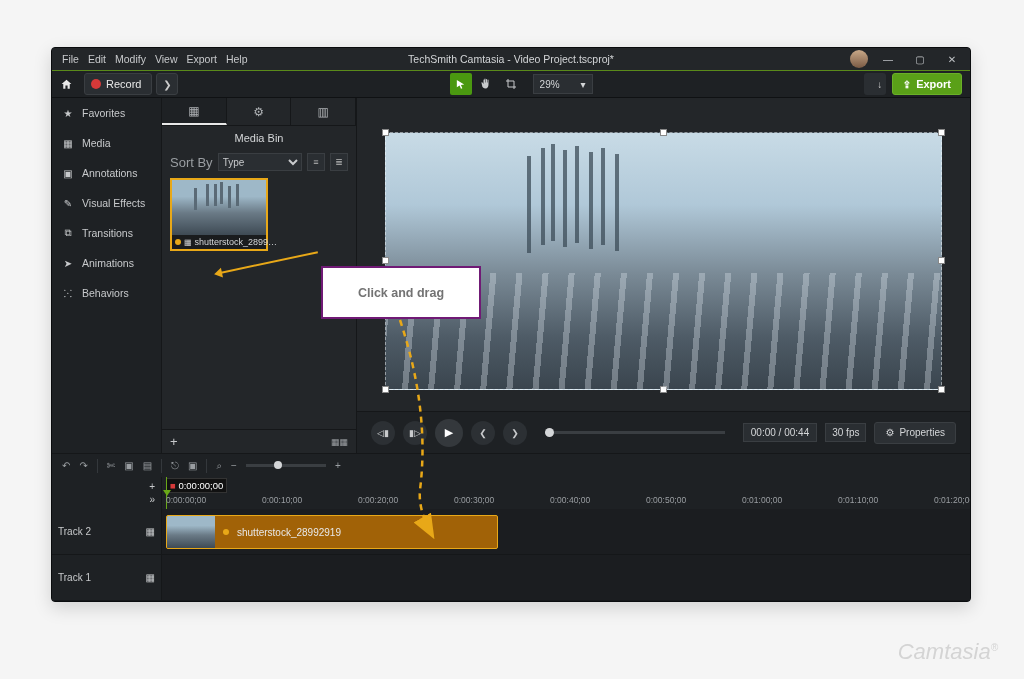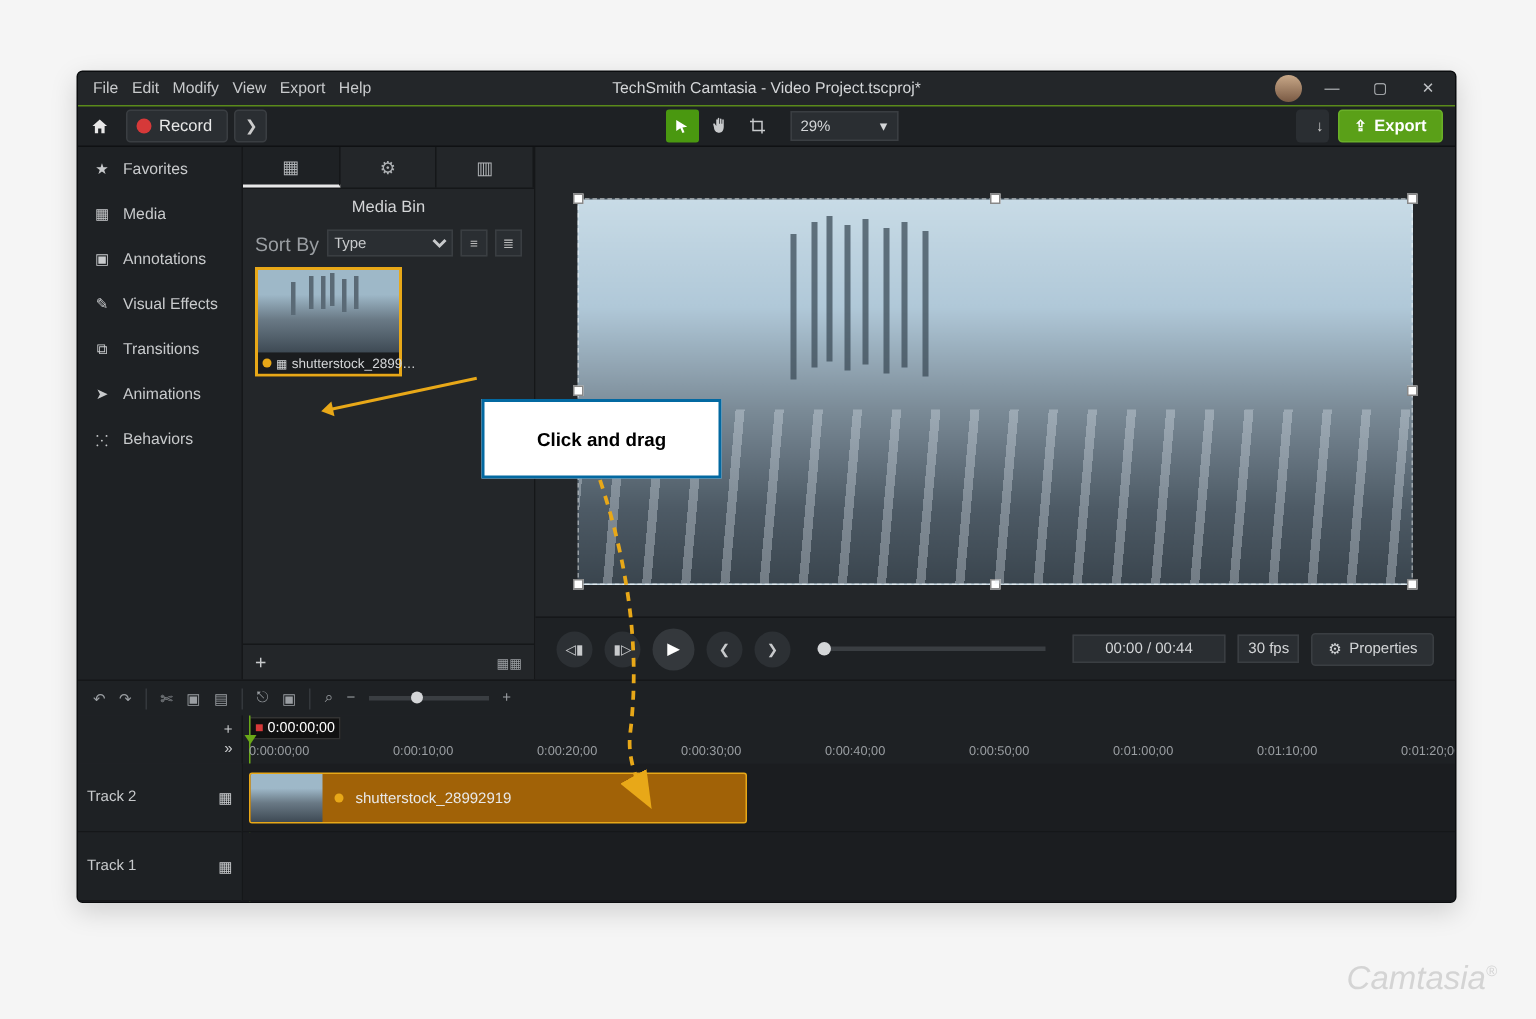--- a/index.html
+++ b/index.html
@@ -19,21 +19,21 @@
 .toolbar { height: 28px; background: #1e2124; border-top: 1px solid #5a8a1a; display: flex; align-items: center; justify-content: space-between; border-bottom: 1px solid #0f1113; }
 .tb-left { display: flex; align-items: center; height: 100%; }
 .home-btn { width: 28px; height: 28px; display: flex; align-items: center; justify-content: center; color: #e8e8e8; font-size: 13px; }
 .record-btn { height: 22px; margin: 0 4px; padding: 0 10px 0 6px; background: #2a2e32; border: 1px solid #3a3e42; border-radius: 3px; display: flex; align-items: center; gap: 5px; color: #e8e8e8; font-size: 11px; }
 .rec-dot { width: 10px; height: 10px; border-radius: 50%; background: #d63939; }
 .next-chev { width: 22px; height: 22px; background: #2a2e32; border: 1px solid #3a3e42; border-radius: 3px; display: flex; align-items: center; justify-content: center; color: #ccc; font-size: 10px; }
 
 .tb-center { display: flex; align-items: center; gap: 3px; }
 .canvas-tool { width: 22px; height: 22px; display: flex; align-items: center; justify-content: center; color: #d4d6d8; font-size: 11px; border-radius: 2px; }
 .canvas-tool.active { background: #4a9810; color: #fff; }
-.zoom-combo { width: 72px; height: 20px; background: #2a2e32; border: 1px solid #3a3e42; font-size: 10px; color: #d4d6d8; display: flex; align-items: center; justify-content: space-between; padding: 0 6px; margin-left: 8px; }
+.zoom-combo { width: 60px; height: 20px; background: #2a2e32; border: 1px solid #3a3e42; font-size: 10px; color: #d4d6d8; display: flex; align-items: center; justify-content: space-between; padding: 0 6px; margin-left: 8px; }
 
 .tb-right { display: flex; align-items: center; gap: 6px; padding-right: 8px; }
 .dl-btn { width: 22px; height: 22px; background: #2a2e32; border-radius: 3px; display: flex; align-items: center; justify-content: center; color: #ccc; font-size: 10px; }
 .export-btn { height: 22px; padding: 0 10px; background: #5aa018; border-radius: 3px; display: flex; align-items: center; gap: 5px; color: #fff; font-size: 11px; font-weight: 600; border: 1px solid #6ab028; }
 .export-icon { font-size: 10px; }
 
 
 .main { flex: 1; display: flex; min-height: 0; }
 .sidebar { width: 110px; background: #1e2124; border-right: 1px solid #151719; display: flex; flex-direction: column; }
 .sb-item { height: 30px; display: flex; align-items: center; gap: 8px; padding-left: 10px; font-size: 10.5px; color: #c8cacc; }
@@ -69,21 +69,21 @@
 .h.tc{left:50%;top:-4px;margin-left:-4px}.h.bc{left:50%;bottom:-4px;margin-left:-4px}
 .h.lc{left:-4px;top:50%;margin-top:-4px}.h.rc{right:-4px;top:50%;margin-top:-4px}
 .canvas-inner::before{content:"";position:absolute;left:28%;top:6%;width:4px;height:38%;background:rgba(60,76,88,.75);box-shadow:10px -4px 0 rgba(60,76,88,.75),22px 2px 0 rgba(60,76,88,.75),34px -2px 0 rgba(60,76,88,.75),48px 4px 0 rgba(60,76,88,.75),60px 0 0 rgba(60,76,88,.75),74px 6px 0 rgba(60,76,88,.75),-14px 8px 0 rgba(60,76,88,.75);}
 .canvas-inner::after{content:"";position:absolute;inset:55% 0 0 0;background:repeating-linear-gradient(95deg,rgba(220,228,236,.35) 0 6px,transparent 6px 26px);}
 
 .playbar { height: 42px; display: flex; align-items: center; padding: 0 14px; gap: 8px; background: #1e2124; border-top: 1px solid #151719; }
 .pb-btn { width: 24px; height: 24px; border-radius: 50%; background: #2c3034; display: flex; align-items: center; justify-content: center; color: #c8cacc; font-size: 9px; }
 .pb-btn.play { width: 28px; height: 28px; background: #34383c; color: #fff; font-size: 11px; }
 .pb-scrub { flex: 1; height: 3px; background: #3a3e42; margin: 0 10px; position: relative; }
 .pb-scrub .knob { position: absolute; left: 0; top: -3px; width: 9px; height: 9px; border-radius: 50%; background: #d4d6d8; }
-.timecode { background: #2a2e32; border: 1px solid #3a3e42; padding: 3px 21px; font-size: 10px; color: #d4d6d8; }
+.timecode { background: #2a2e32; border: 1px solid #3a3e42; padding: 3px 7px; font-size: 10px; color: #d4d6d8; }
 .fps { background: #2a2e32; border: 1px solid #3a3e42; padding: 3px 6px; font-size: 10px; color: #d4d6d8; }
 .props-btn { margin-left: auto; height: 22px; padding: 0 10px; background: #2c3034; border: 1px solid #3a3e42; border-radius: 3px; display: flex; align-items: center; gap: 5px; color: #d4d6d8; font-size: 10px; }
 
 
 .timeline-tools { height: 24px; background: #1e2124; border-top: 1px solid #151719; display: flex; align-items: center; gap: 9px; padding: 0 10px; color: #9a9ea2; font-size: 10px; }
 .timeline-tools .sep { width: 1px; height: 14px; background: #34383c; }
 .tl-slider { width: 80px; height: 3px; background: #3a3e42; position: relative; }
 .tl-slider .knob { position: absolute; left: 35%; top: -3px; width: 8px; height: 8px; border-radius: 50%; background: #d4d6d8; }
 
 .timeline { flex: 0 0 auto; background: #232629; }
@@ -102,21 +102,21 @@
 .track-labels { width: 110px; border-right: 1px solid #151719; }
 .track-row { height: 46px; display: flex; align-items: center; justify-content: space-between; padding: 0 6px; font-size: 10px; color: #c8cacc; background: #1e2124; border-bottom: 1px solid #151719; }
 .track-body { flex: 1; }
 .tb-row { height: 46px; border-bottom: 1px solid #151719; position: relative; background: #1b1d20; }
 .clip { position: absolute; left: 4px; top: 6px; height: 34px; width: 332px; border: 1px solid #e8a818; background: #a16207; display: flex; align-items: center; gap: 8px; padding-right: 8px; overflow: hidden; border-radius: 2px; }
 .clip .mini { width: 48px; height: 100%; background: linear-gradient(#9eb8c8 30%,#6a7a86 60%,#3e4a54); position: relative; }
 .clip .dot { width: 6px; height: 6px; border-radius: 50%; background: #e8a818; }
 .clip-name { font-size: 10px; color: #e8e8e8; }
 
 
-.callout { position: absolute; left: 321px; top: 266px; width: 160px; height: 53px; background: #fff; border: 2px solid #0369a1; display: flex; align-items: center; justify-content: center; font-size: 12.5px; font-weight: 600; color: #000000; z-index: 50; }
+.callout { position: absolute; left: 321px; top: 266px; width: 160px; height: 53px; background: #fff; border: 2px solid #701a75; display: flex; align-items: center; justify-content: center; font-size: 12.5px; font-weight: 600; color: #737373; z-index: 50; }
 .arrow-solid { position: absolute; left: 220px; top: 272px; width: 100px; height: 2px; background: #e8a818; transform-origin: left center; transform: rotate(-12deg); z-index: 48; }
 .arrow-solid::before { content:""; position:absolute; left:-6px; top:-4px; width:0; height:0; border-right:8px solid #e8a818; border-top:5px solid transparent; border-bottom:5px solid transparent; }
 svg.dashed { position: absolute; left: 0; top: 0; z-index: 47; pointer-events: none; }
 
 .watermark { position: absolute; right: 26px; bottom: 14px; font-size: 22px; color: #d4d4d4; font-style: italic; font-family: Georgia, serif; }
 .watermark .r { font-size: 10px; vertical-align: super; }
 </style>
 </head>
 <body>
 

